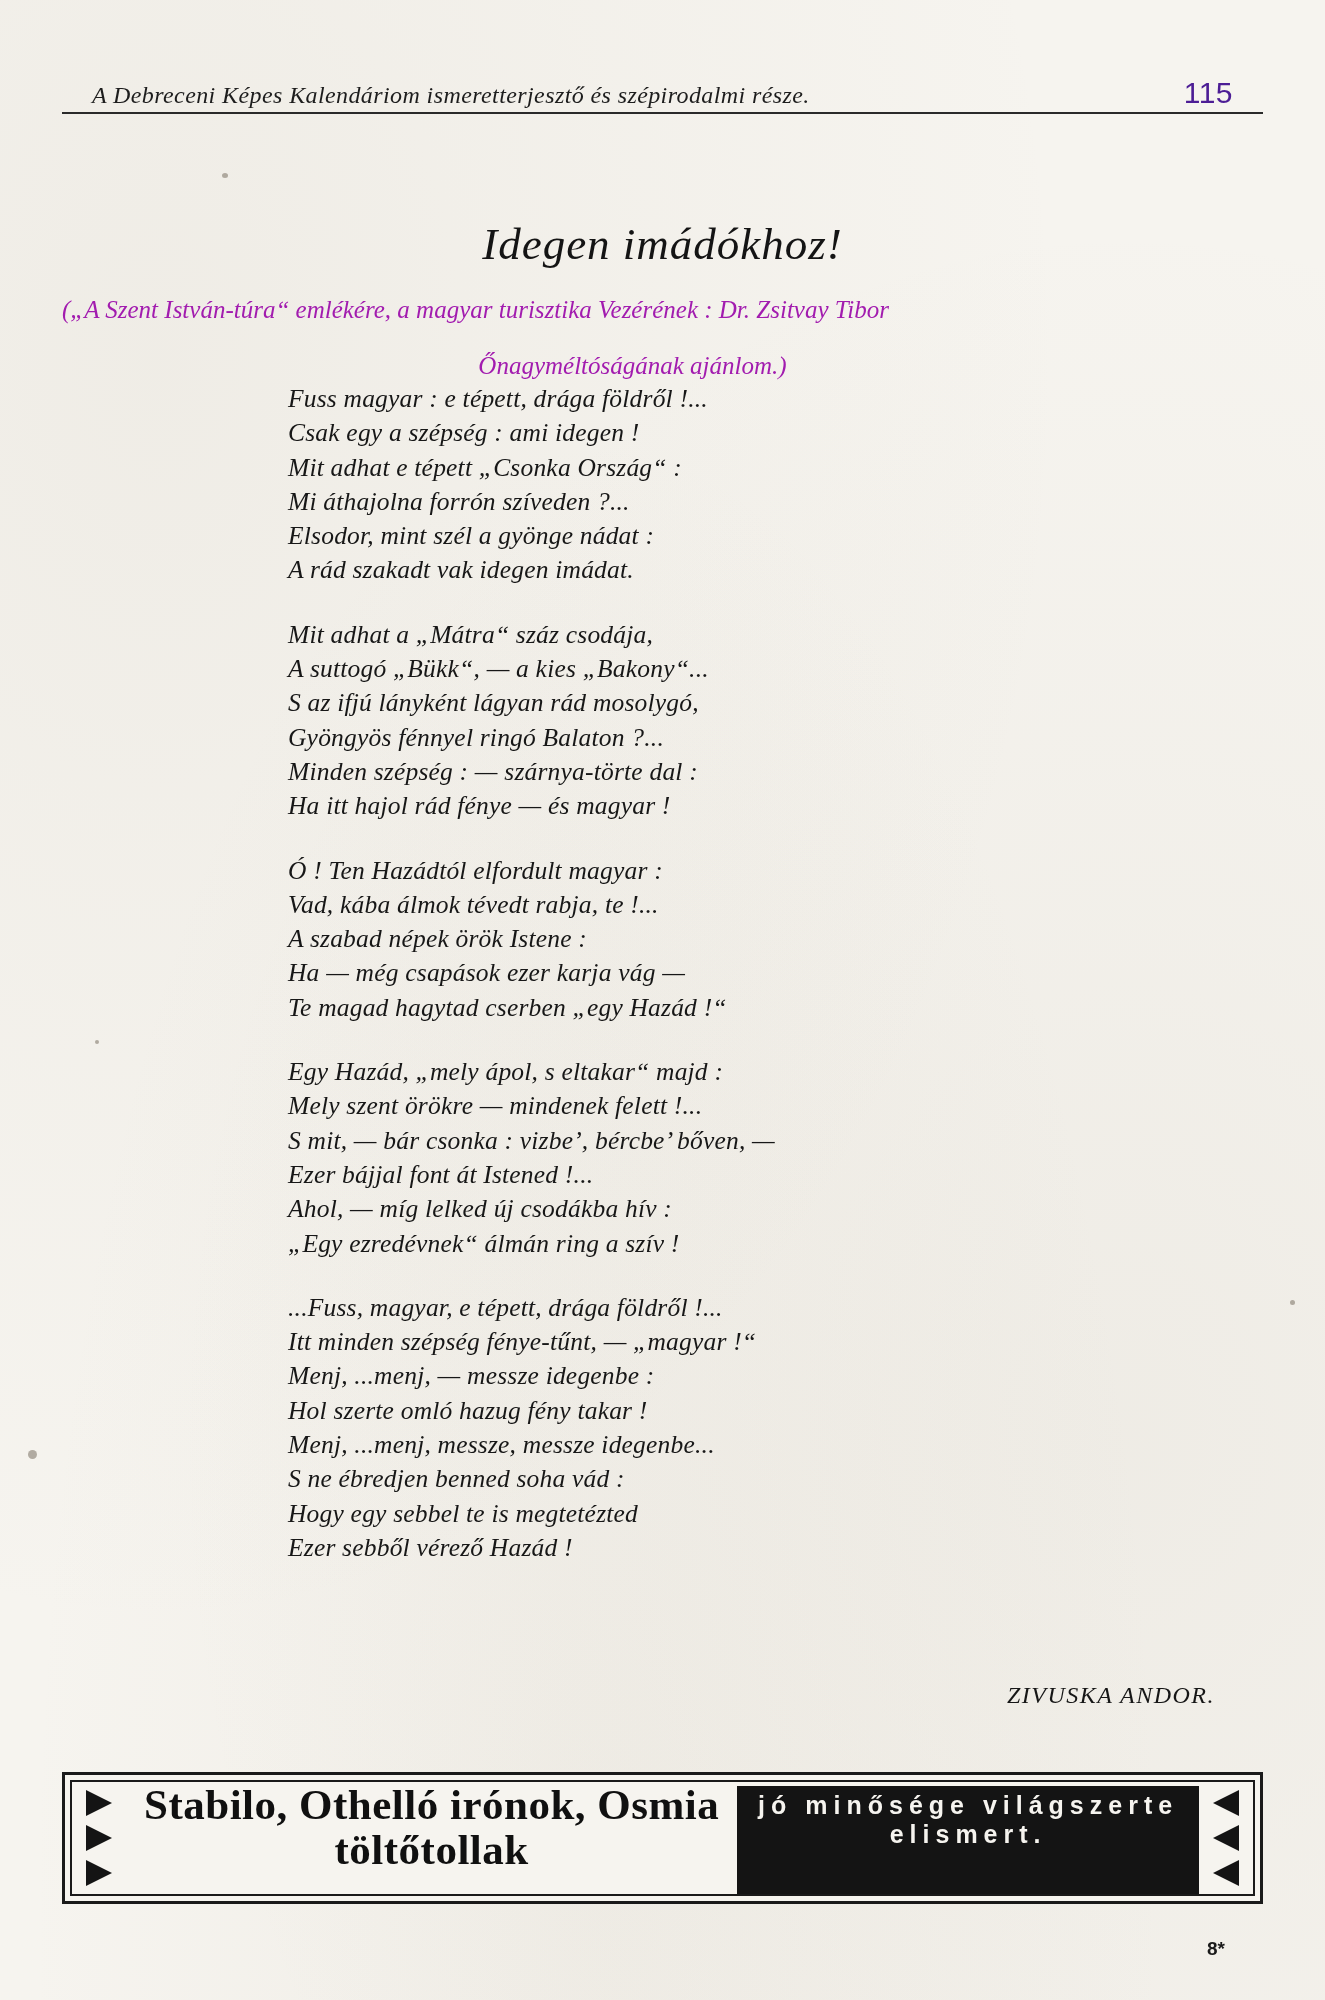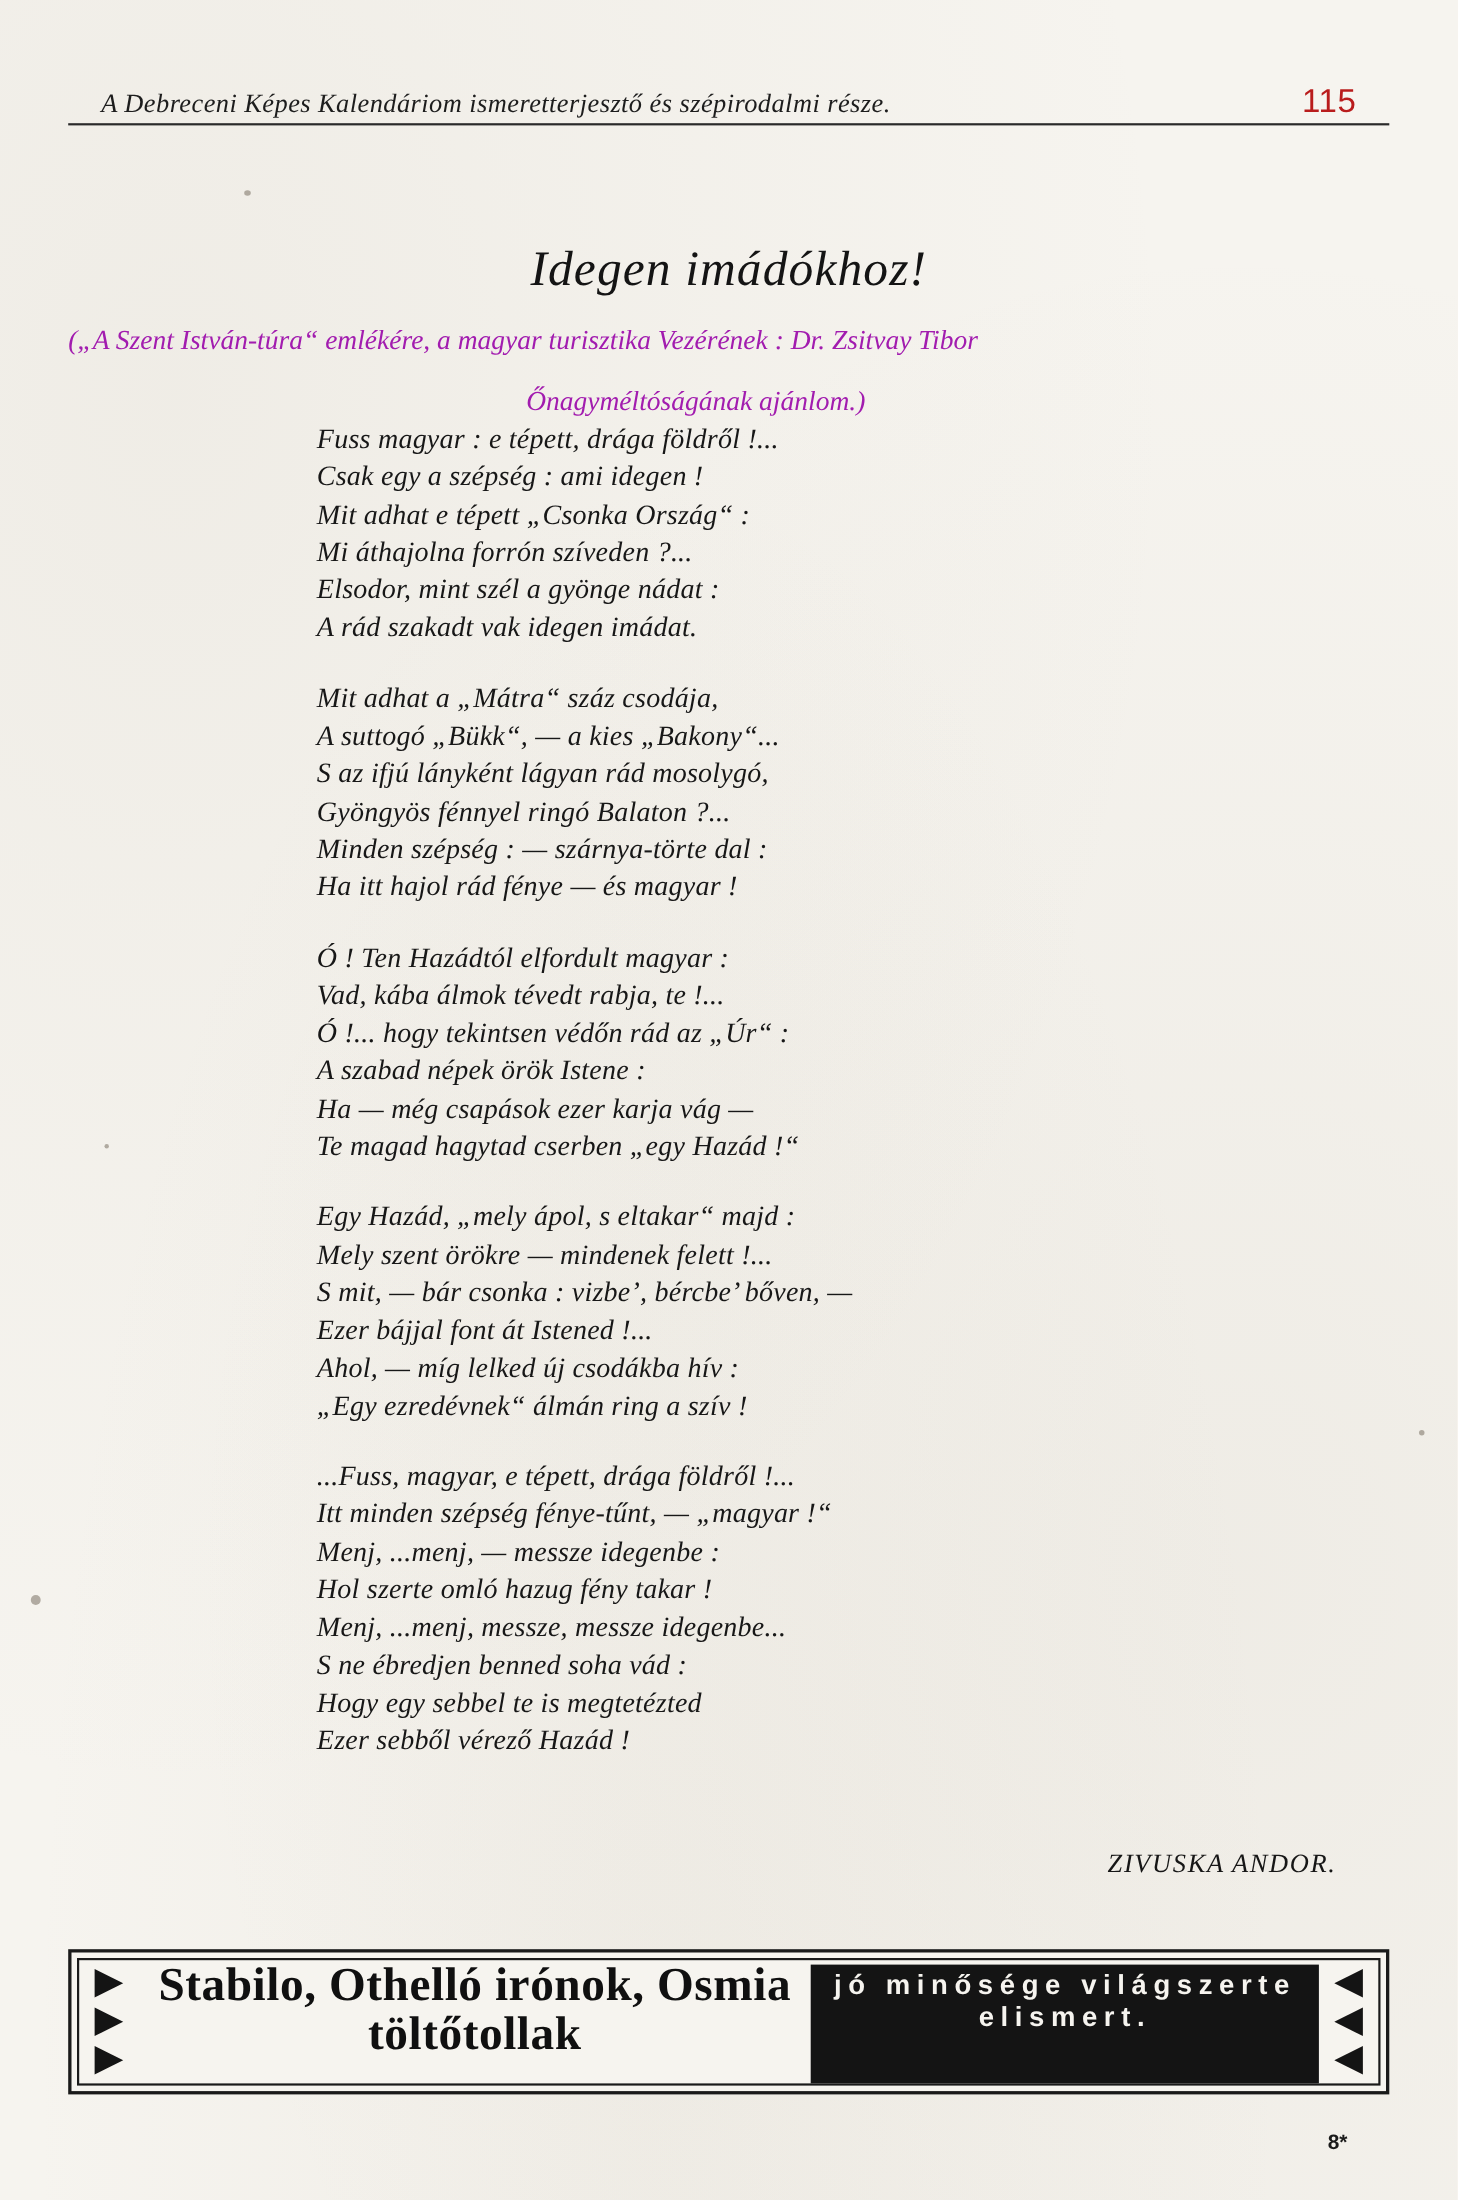--- a/index.html
+++ b/index.html
@@ -44,21 +44,21 @@
   }
   .header-title {
     font-style: italic;
     font-size: 24px;
     letter-spacing: 0.4px;
     color: #1d1d1d;
     white-space: nowrap;
   }
   .header-page {
     font-size: 30px;
-    color: #b91c1c;
+    color: #4c1d95;
     font-family: "Liberation Sans", sans-serif;
     letter-spacing: 0.5px;
   }
   .header-rule {
     position: absolute;
     top: 112px;
     left: 62px;
     right: 62px;
     height: 0;
     border-top: 2px solid #2a2a2a;
@@ -233,21 +233,20 @@
       <span class="verse">A suttogó „Bükk“, — a kies „Bakony“...</span>
       <span class="verse">S az ifjú lányként lágyan rád mosolygó,</span>
       <span class="verse">Gyöngyös fénnyel ringó Balaton ?...</span>
       <span class="verse">Minden szépség : — szárnya-törte dal :</span>
       <span class="verse">Ha itt hajol rád fénye — és magyar !</span>
     </div>
 
     <div class="stanza">
       <span class="verse">Ó ! Ten Hazádtól elfordult magyar :</span>
       <span class="verse">Vad, kába álmok tévedt rabja, te !...</span>
-      <span class="verse">Ó !... hogy tekintsen védőn rád az „Úr“ :</span>
       <span class="verse">A szabad népek örök Istene :</span>
       <span class="verse">Ha — még csapások ezer karja vág —</span>
       <span class="verse">Te magad hagytad cserben „egy Hazád !“</span>
     </div>
 
     <div class="stanza">
       <span class="verse">Egy Hazád, „mely ápol, s eltakar“ majd :</span>
       <span class="verse">Mely szent örökre — mindenek felett !...</span>
       <span class="verse">S mit, — bár csonka : vizbe’, bércbe’ bőven, —</span>
       <span class="verse">Ezer bájjal font át Istened !...</span>

